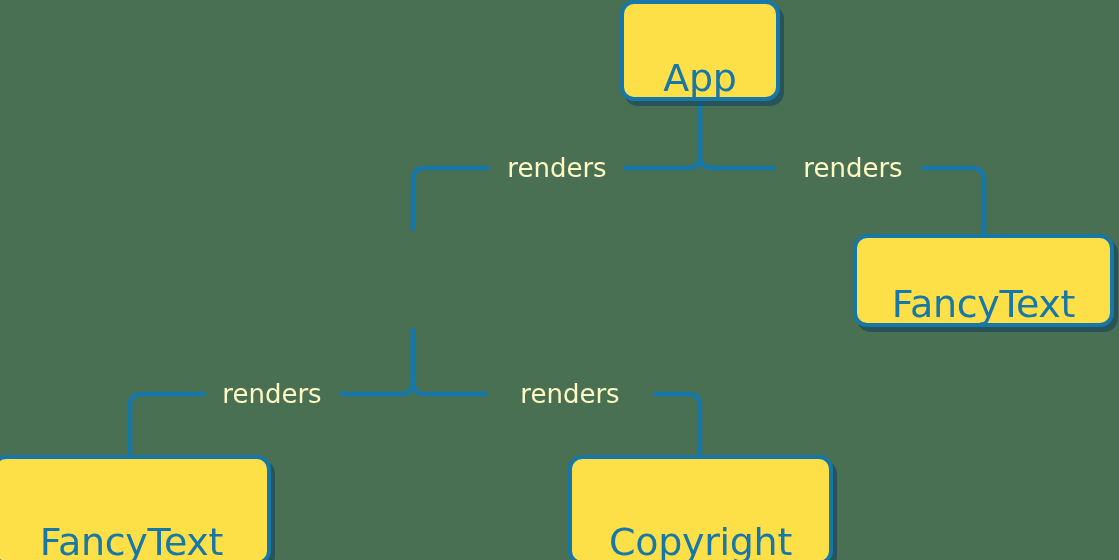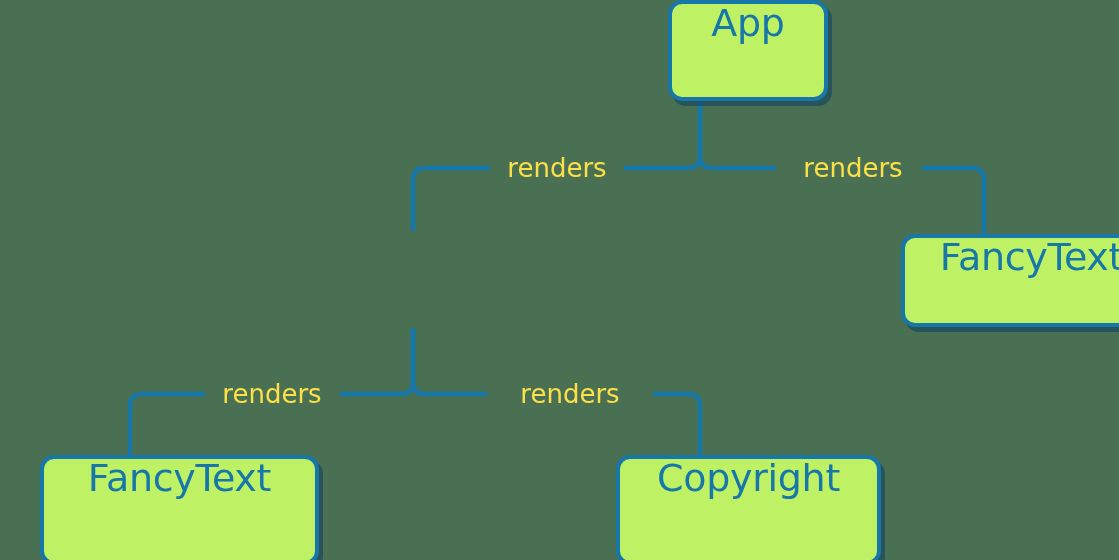--- a/index.html
+++ b/index.html
@@ -17,41 +17,40 @@
   }
   #edges {
     position: absolute;
     left: 0; top: 0;
     width: 1119px;
     height: 560px;
   }
   .node {
     position: absolute;
     box-sizing: border-box;
-    background: #bef264;
+    background: #fde047;
     border: 4px solid #1777a8;
     border-radius: 14px;
     display: flex;
-    align-items: flex-start;
+    align-items: flex-end;
     justify-content: center;
     box-shadow: 4px 5px 0 rgba(12, 62, 92, 0.55);
     z-index: 2;
-    margin-left: 48px;
   }
   .node-label {
     color: #1777a8;
     font-size: 38px;
     line-height: 1;
     letter-spacing: -0.3px;
     white-space: nowrap;
     font-weight: 400;
   }
   .edge-label {
     position: absolute;
-    color: #fde047;
+    color: #fef9c3;
     font-size: 26px;
     line-height: 1;
     white-space: nowrap;
     transform: translate(-50%, -50%);
     z-index: 3;
     font-weight: 500;
   }
 </style>
 </head>
 <body>

